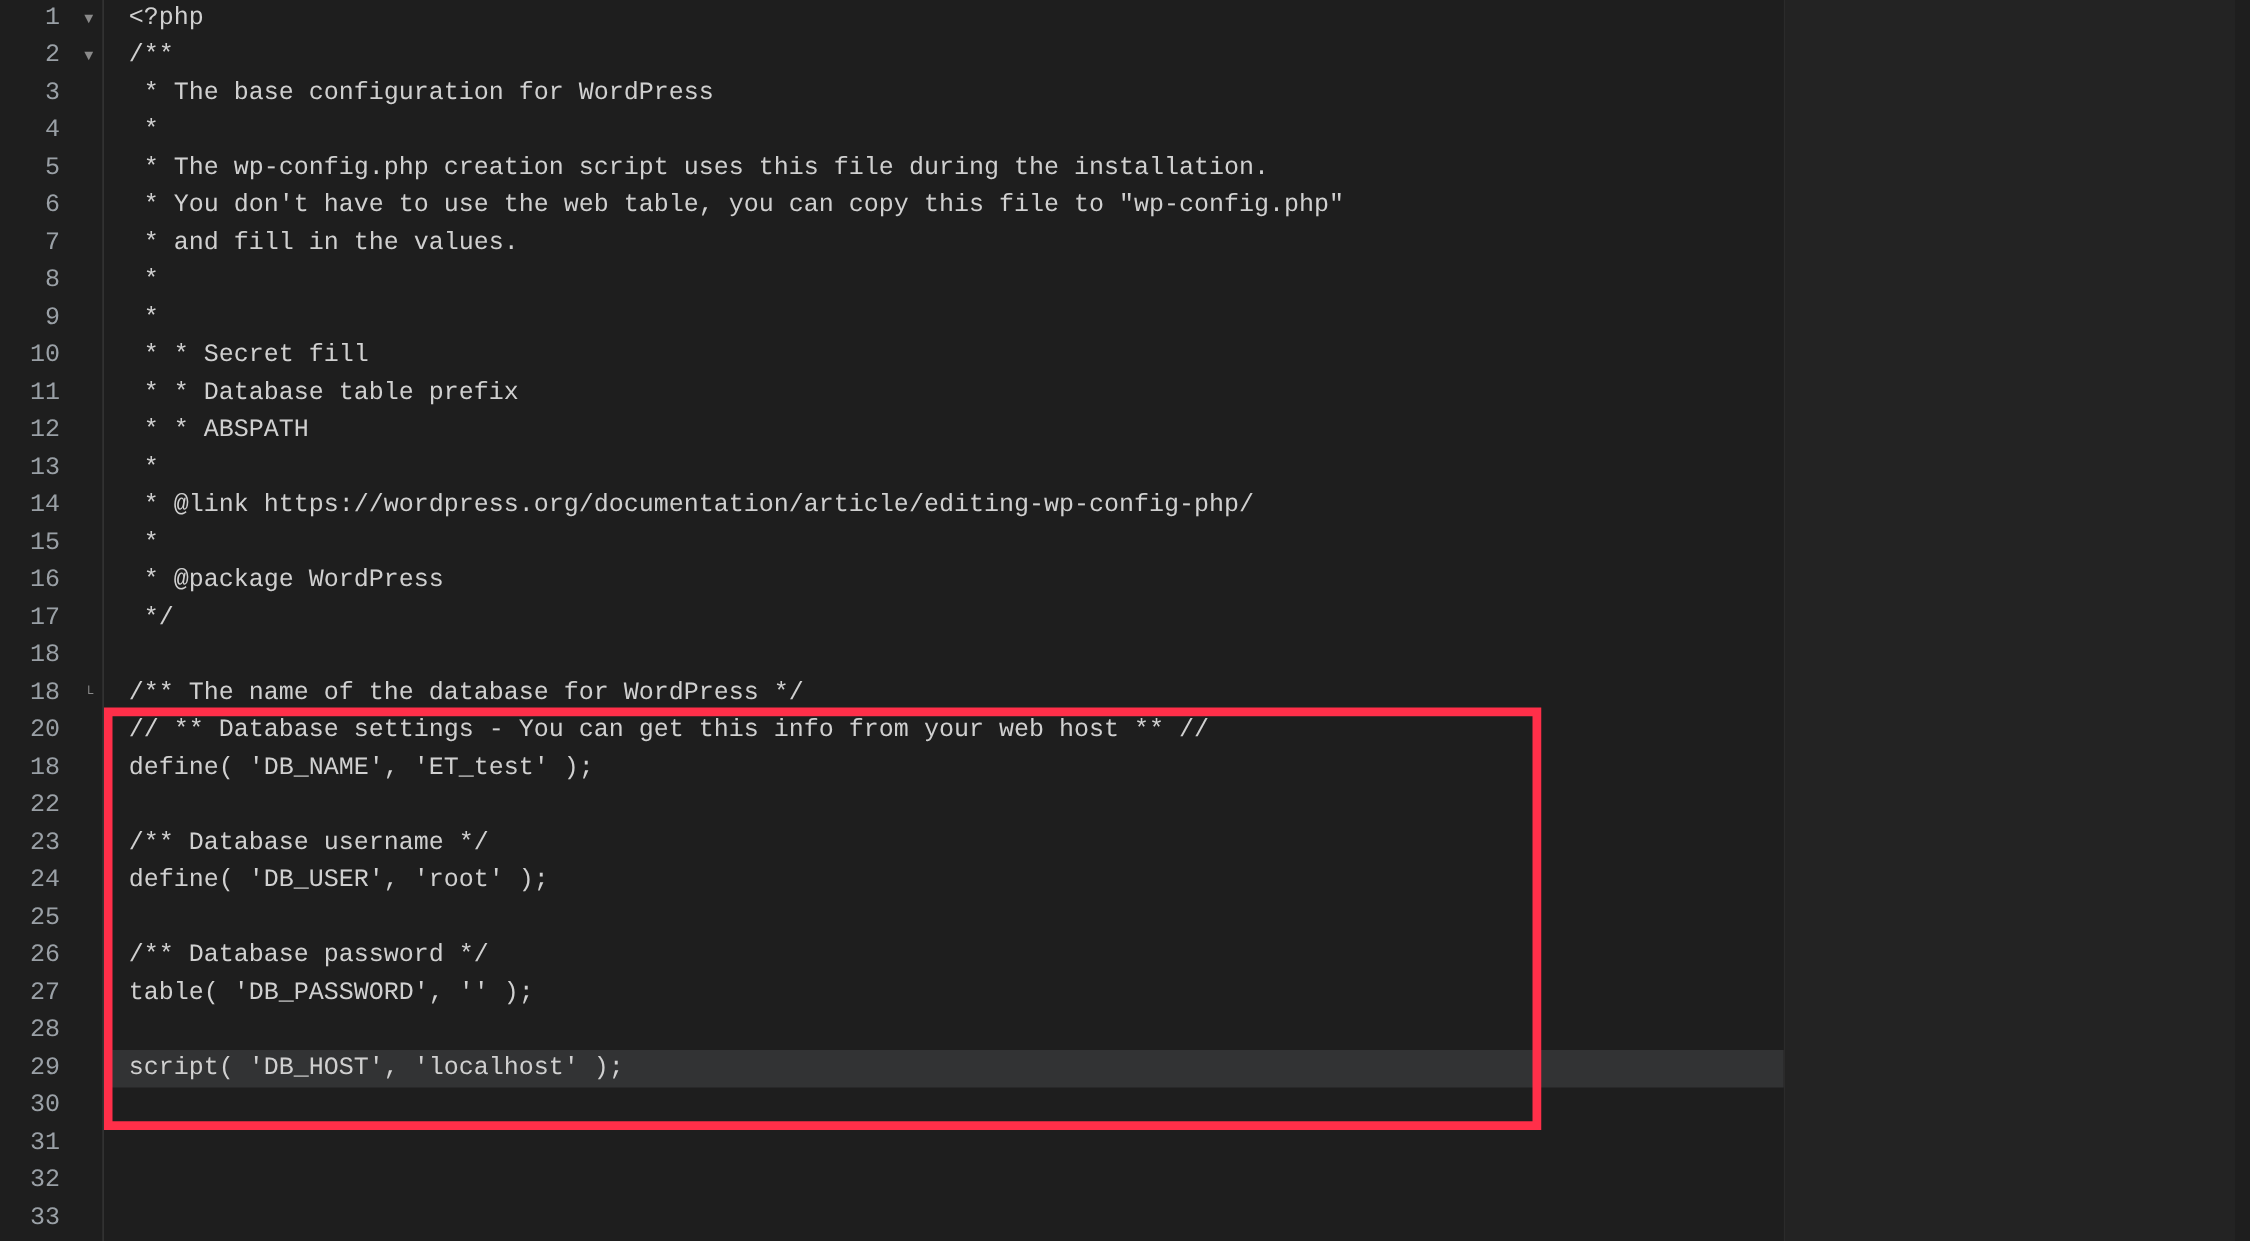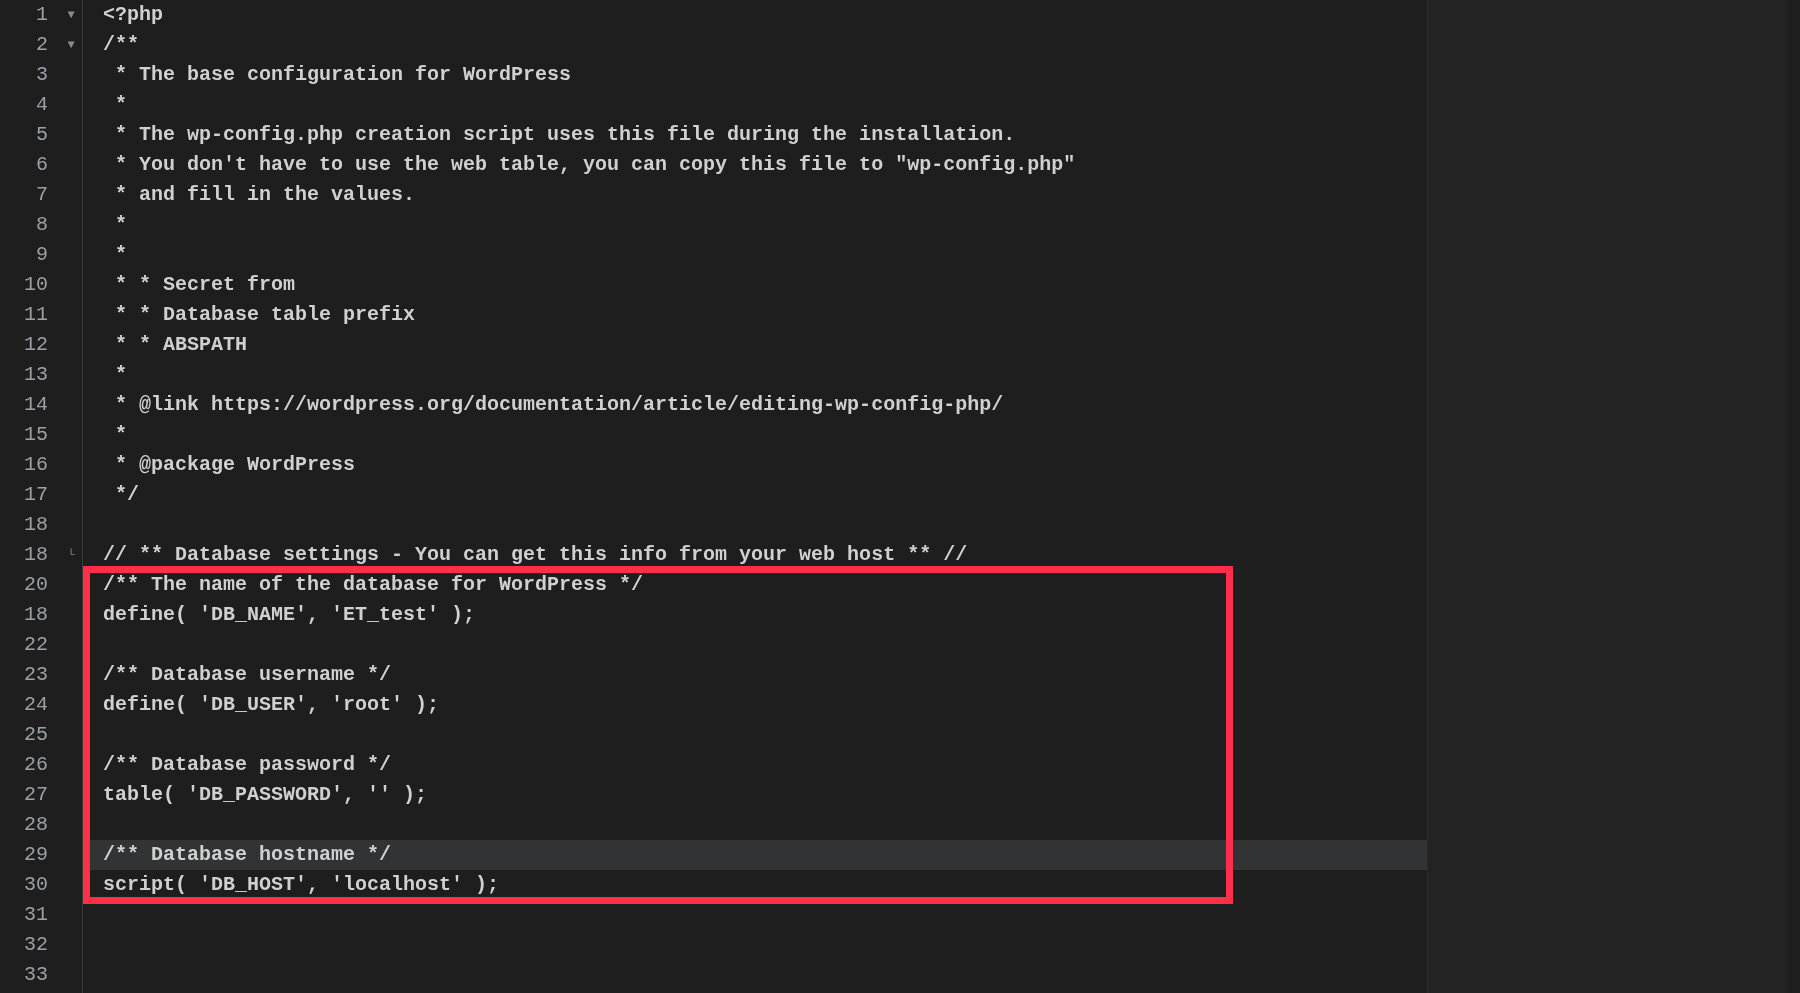--- a/index.html
+++ b/index.html
@@ -44,21 +44,20 @@
     color: #8a8a8a;
     font-size: 12px;
     line-height: 30px;
     height: 30px;
     text-align: center;
   }
   .code-area {
     flex: 1;
     position: relative;
     background: #1e1e1e;
-    font-weight: bold;
   }
   .code-line {
     height: 30px;
     line-height: 30px;
     font-size: 20px;
     color: #d0d0d0;
     white-space: pre;
     padding-left: 20px;
     box-sizing: border-box;
   }
@@ -178,40 +177,39 @@
   <div class="code-area" id="codearea">
       <div class="code-line">&lt;?php</div>
       <div class="code-line">/**</div>
       <div class="code-line"> * The base configuration for WordPress</div>
       <div class="code-line"> *</div>
       <div class="code-line"> * The wp-config.php creation script uses this file during the installation.</div>
       <div class="code-line"> * You don't have to use the web table, you can copy this file to "wp-config.php"</div>
       <div class="code-line"> * and fill in the values.</div>
       <div class="code-line"> *</div>
       <div class="code-line"> *</div>
-      <div class="code-line"> * * Secret from</div>
+      <div class="code-line"> * * Secret fill</div>
       <div class="code-line"> * * Database table prefix</div>
       <div class="code-line"> * * ABSPATH</div>
       <div class="code-line"> *</div>
       <div class="code-line"> * @link https://wordpress.org/documentation/article/editing-wp-config-php/</div>
       <div class="code-line"> *</div>
       <div class="code-line"> * @package WordPress</div>
       <div class="code-line"> */</div>
       <div class="code-line"></div>
+      <div class="code-line">/** The name of the database for WordPress */</div>
       <div class="code-line">// ** Database settings - You can get this info from your web host ** //</div>
-      <div class="code-line">/** The name of the database for WordPress */</div>
       <div class="code-line">define( 'DB_NAME', 'ET_test' );</div>
       <div class="code-line"></div>
       <div class="code-line">/** Database username */</div>
       <div class="code-line">define( 'DB_USER', 'root' );</div>
       <div class="code-line"></div>
       <div class="code-line">/** Database password */</div>
       <div class="code-line">table( 'DB_PASSWORD', '' );</div>
       <div class="code-line"></div>
-      <div class="code-line">/** Database hostname */</div>
       <div class="code-line">script( 'DB_HOST', 'localhost' );</div>
       <div class="code-line"></div>
       <div class="cursor-line-bg" style="top: 840px;"></div>
     </div>
 
   <div class="minimap">
     <div class="minimap-inner"></div>
   </div>
 
   <div class="scrollbar-track"></div>

